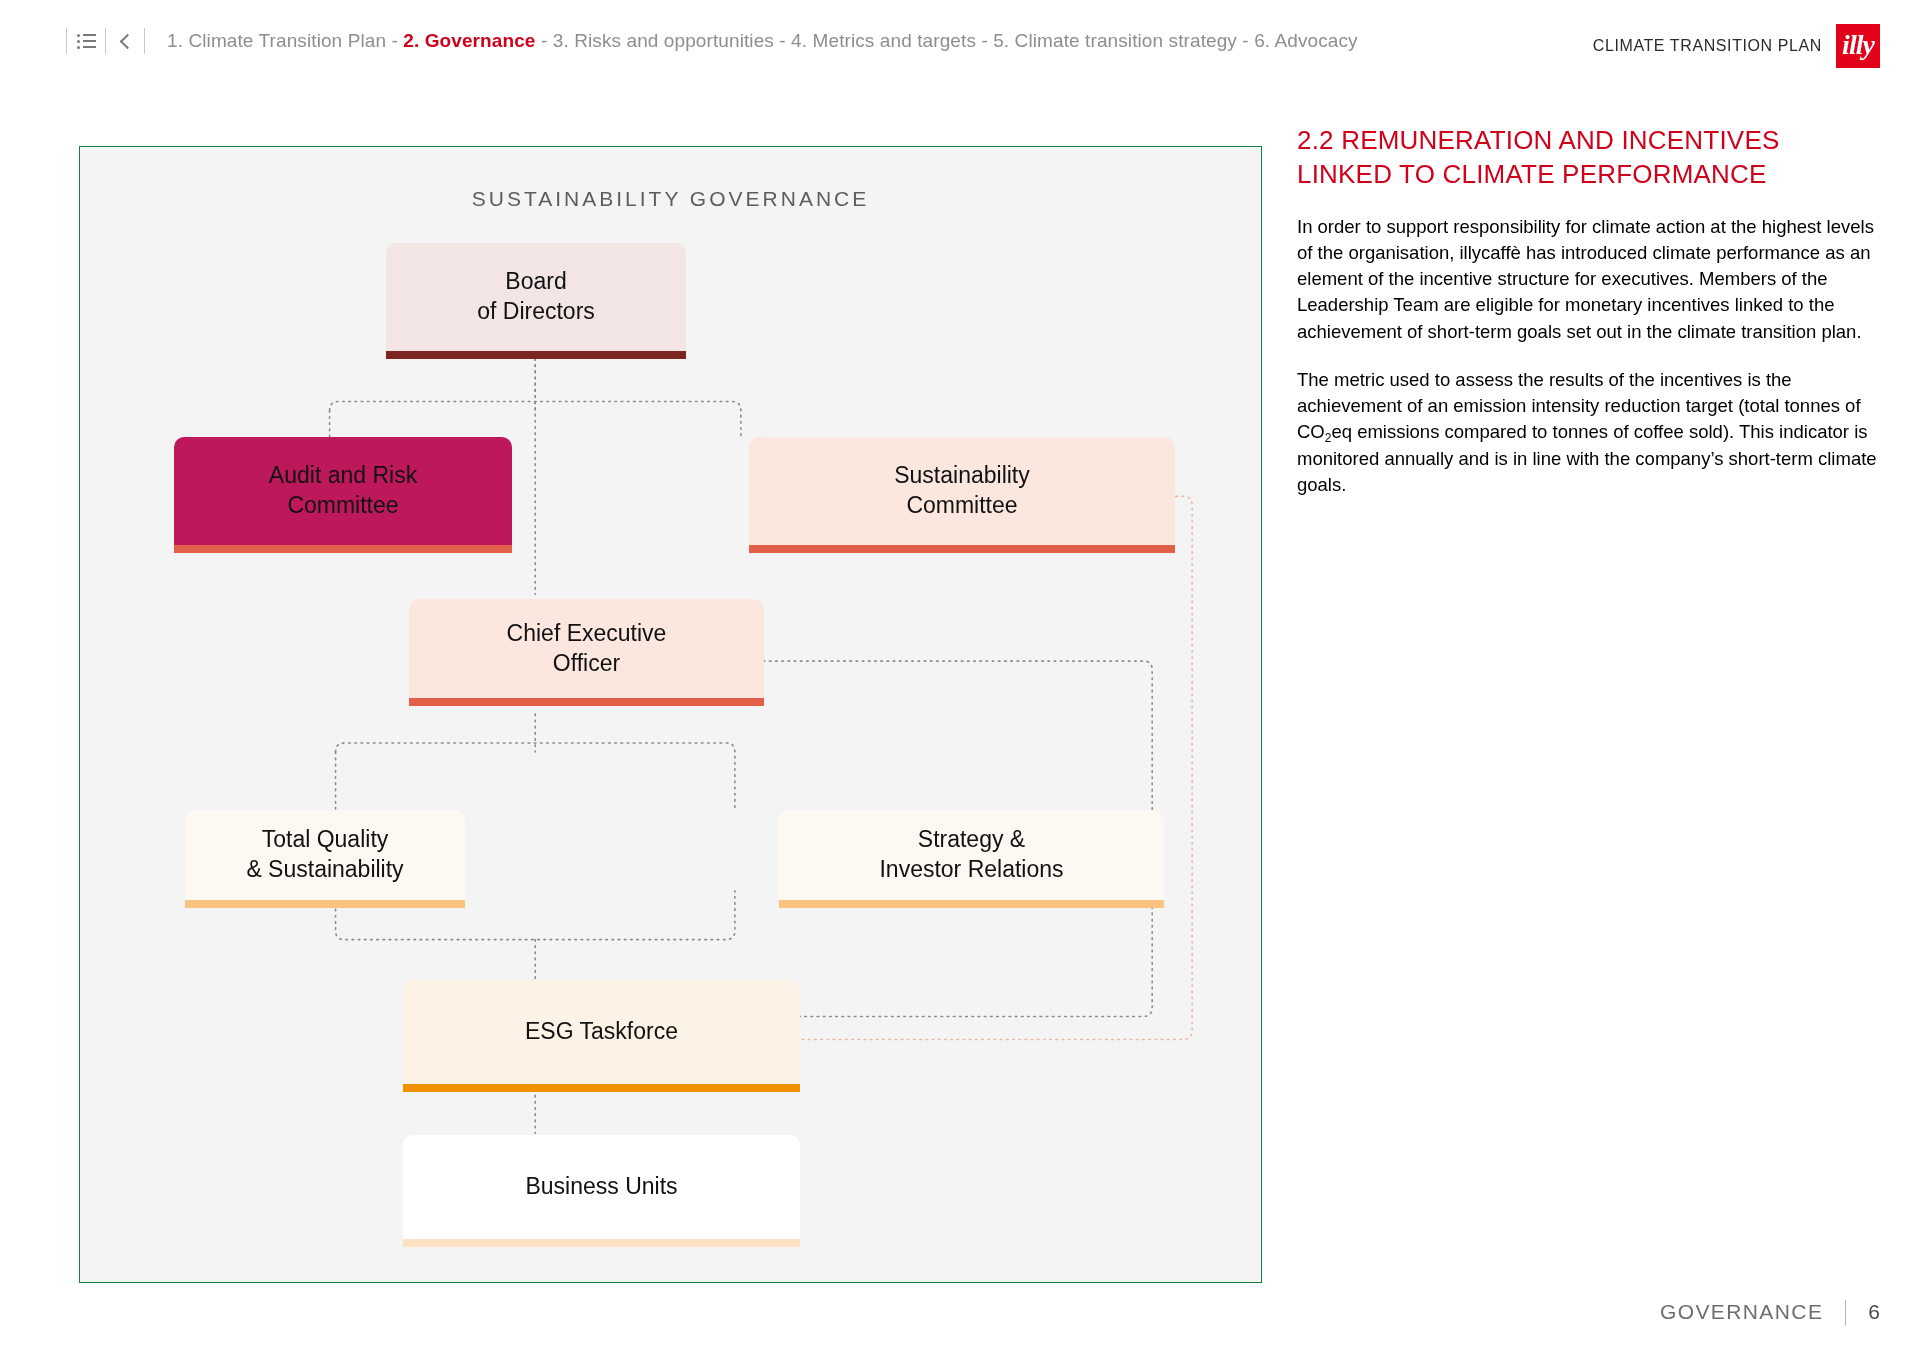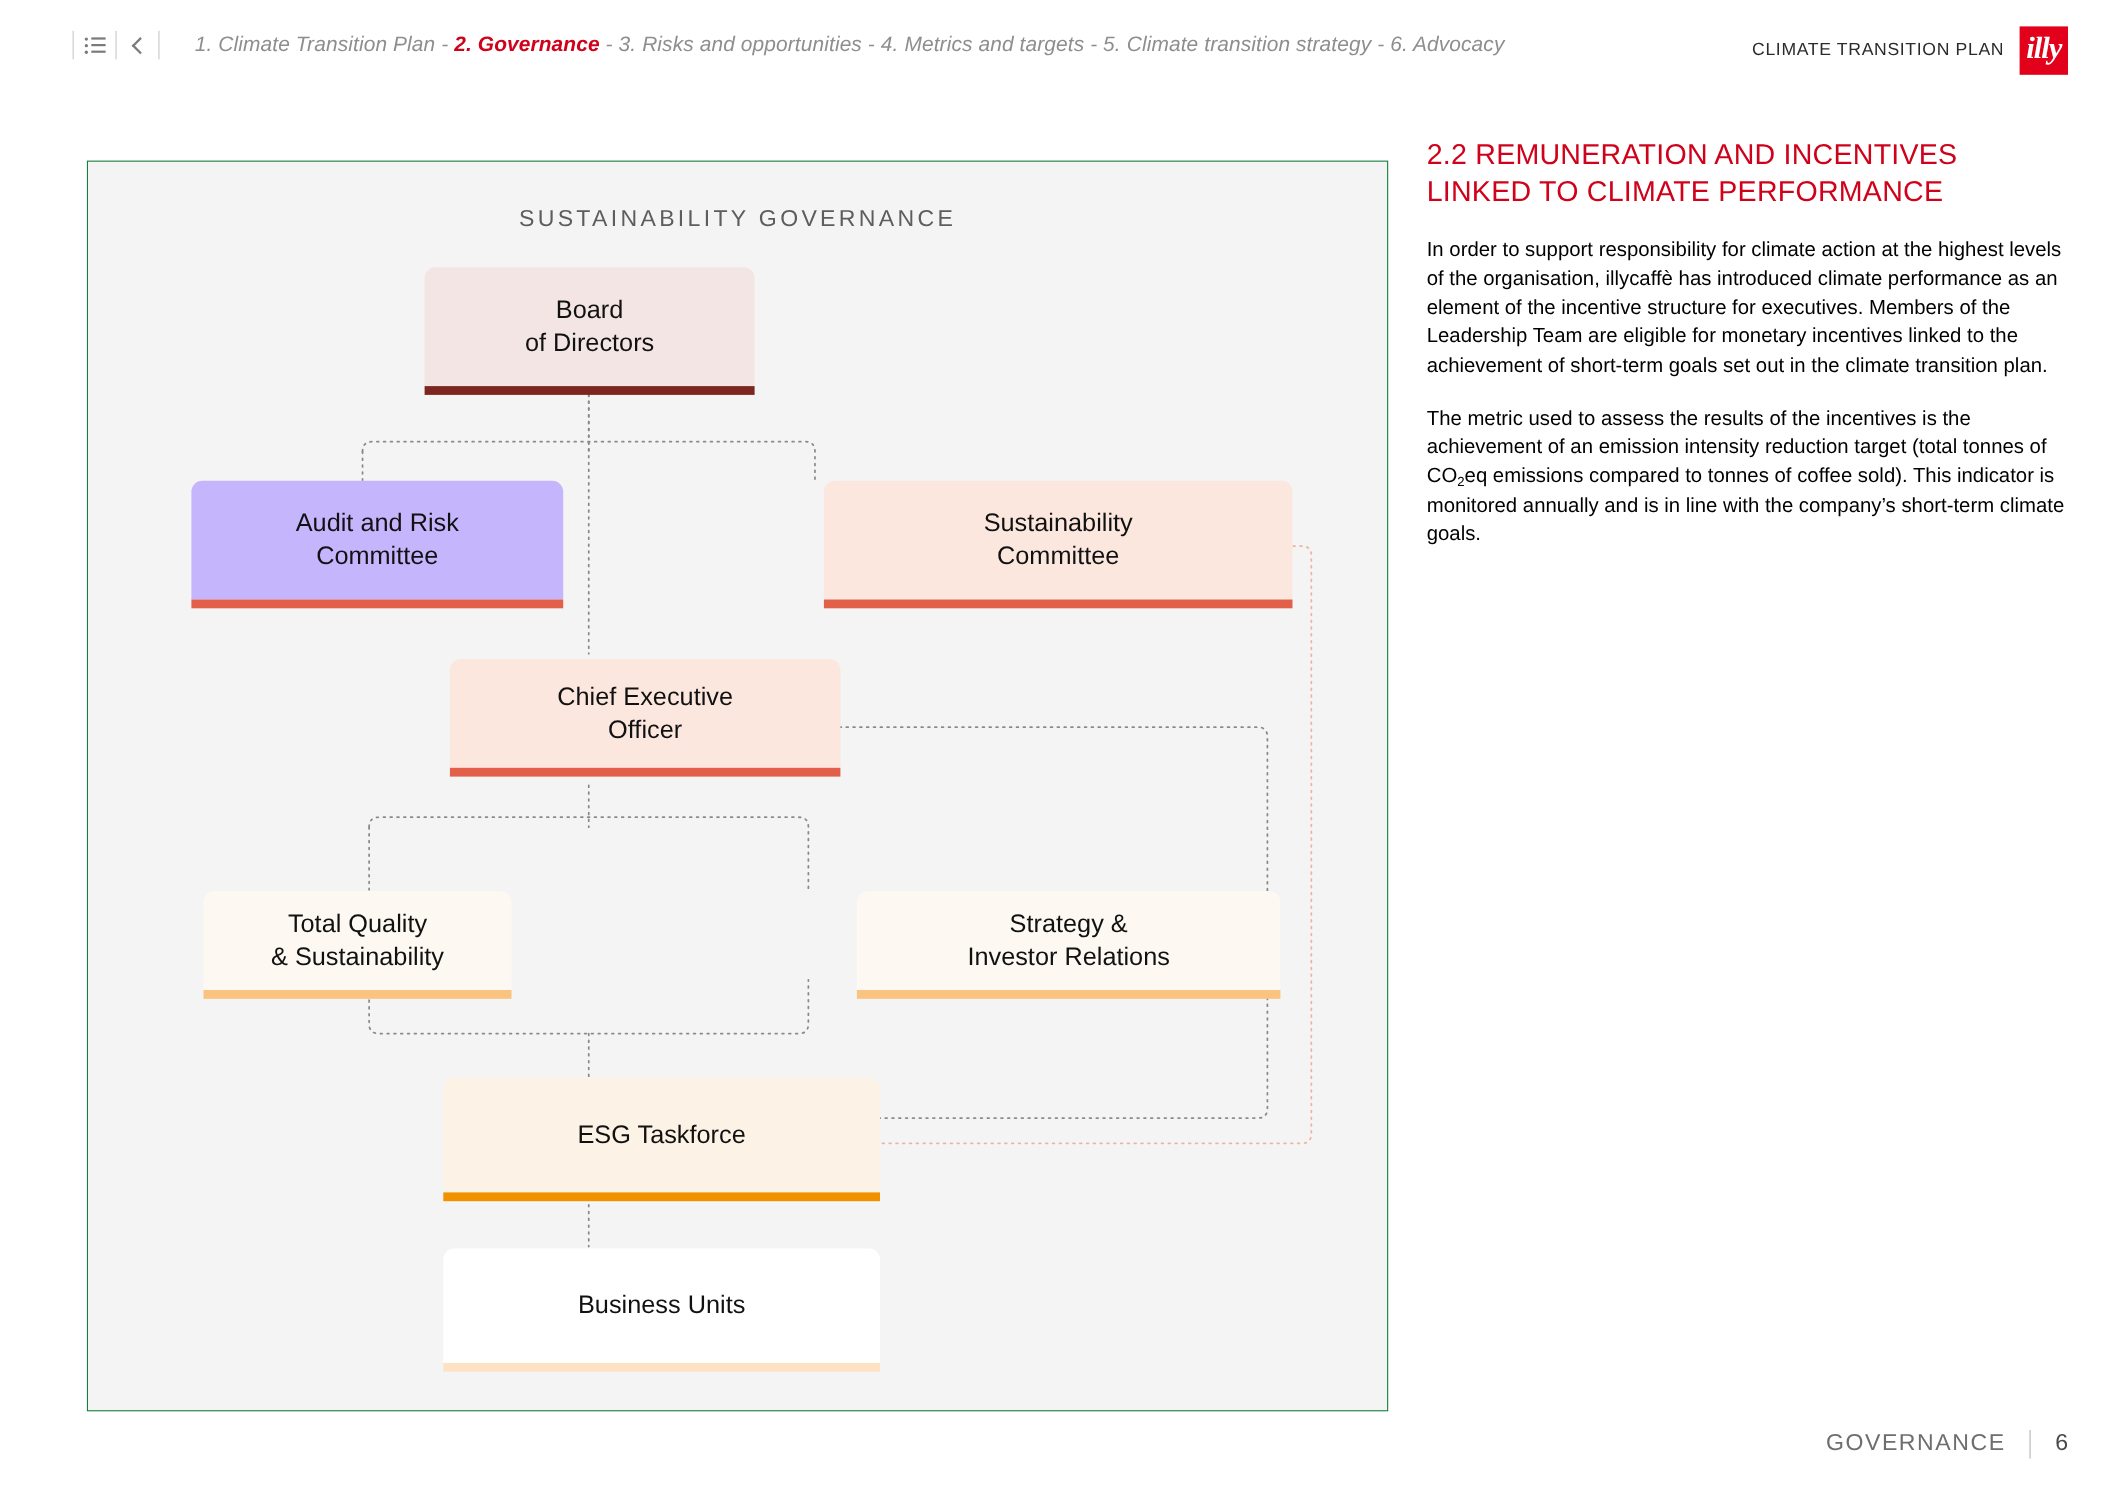--- a/index.html
+++ b/index.html
@@ -24,22 +24,22 @@
   }
   .menu-icon { display: flex; flex-direction: column; justify-content: space-between; height: 15px; width: 19px; }
   .menu-icon .row { display: flex; align-items: center; gap: 3px; }
   .menu-icon .dot { width: 3px; height: 3px; background: #7a7a7a; border-radius: 50%; }
   .menu-icon .bar { flex: 1; height: 2px; background: #7a7a7a; }
   .chev-icon {
     width: 11px; height: 11px; border-left: 2px solid #7a7a7a; border-bottom: 2px solid #7a7a7a;
     transform: rotate(45deg); margin-left: 4px;
   }
   .breadcrumb {
-    margin-left: 32px; font-size: 19px; color: #8e8e8e; letter-spacing: 0.1px;
-    white-space: nowrap; font-weight: 400; font-style: italic;
+    margin-left: 22px; font-size: 19px; color: #8e8e8e; letter-spacing: 0.1px;
+    white-space: nowrap; font-weight: 400;
   }
   .breadcrumb .active { color: #d0021b; font-weight: 700; }
 
   .hdr-right {
     position: absolute; right: 40px; top: 24px; display: flex; align-items: center; gap: 14px;
   }
   .brand-text {
     font-size: 16px; color: #2b2b2b; letter-spacing: 0.6px; font-weight: 400;
   }
   .illy-logo {
@@ -164,21 +164,21 @@
         <path d="M 862 350 L 1105 350 Q 1114 350 1114 359 L 1114 885 Q 1114 894 1105 894 L 618 894"></path>
       </g>
     </svg>
 
     <div class="node n-board" style="left:306px; top:96px; width:300px; height:108px; background:#f2e5e3;">
       <div class="label">Board</div>
       <div class="label">of Directors</div>
       <div class="underline" style="background:#7d2620;"></div>
     </div>
 
-    <div class="node n-audit" style="left:94px; top:290px; width:338px; height:108px; background:#c4b5fd;">
+    <div class="node n-audit" style="left:94px; top:290px; width:338px; height:108px; background:#be185d;">
       <div class="label">Audit and Risk</div>
       <div class="label">Committee</div>
       <div class="underline" style="background:#e2604a;"></div>
     </div>
 
     <div class="node n-sustco" style="left:669px; top:290px; width:426px; height:108px; background:#fce7df;">
       <div class="label">Sustainability</div>
       <div class="label">Committee</div>
       <div class="underline" style="background:#e2604a;"></div>
     </div>

